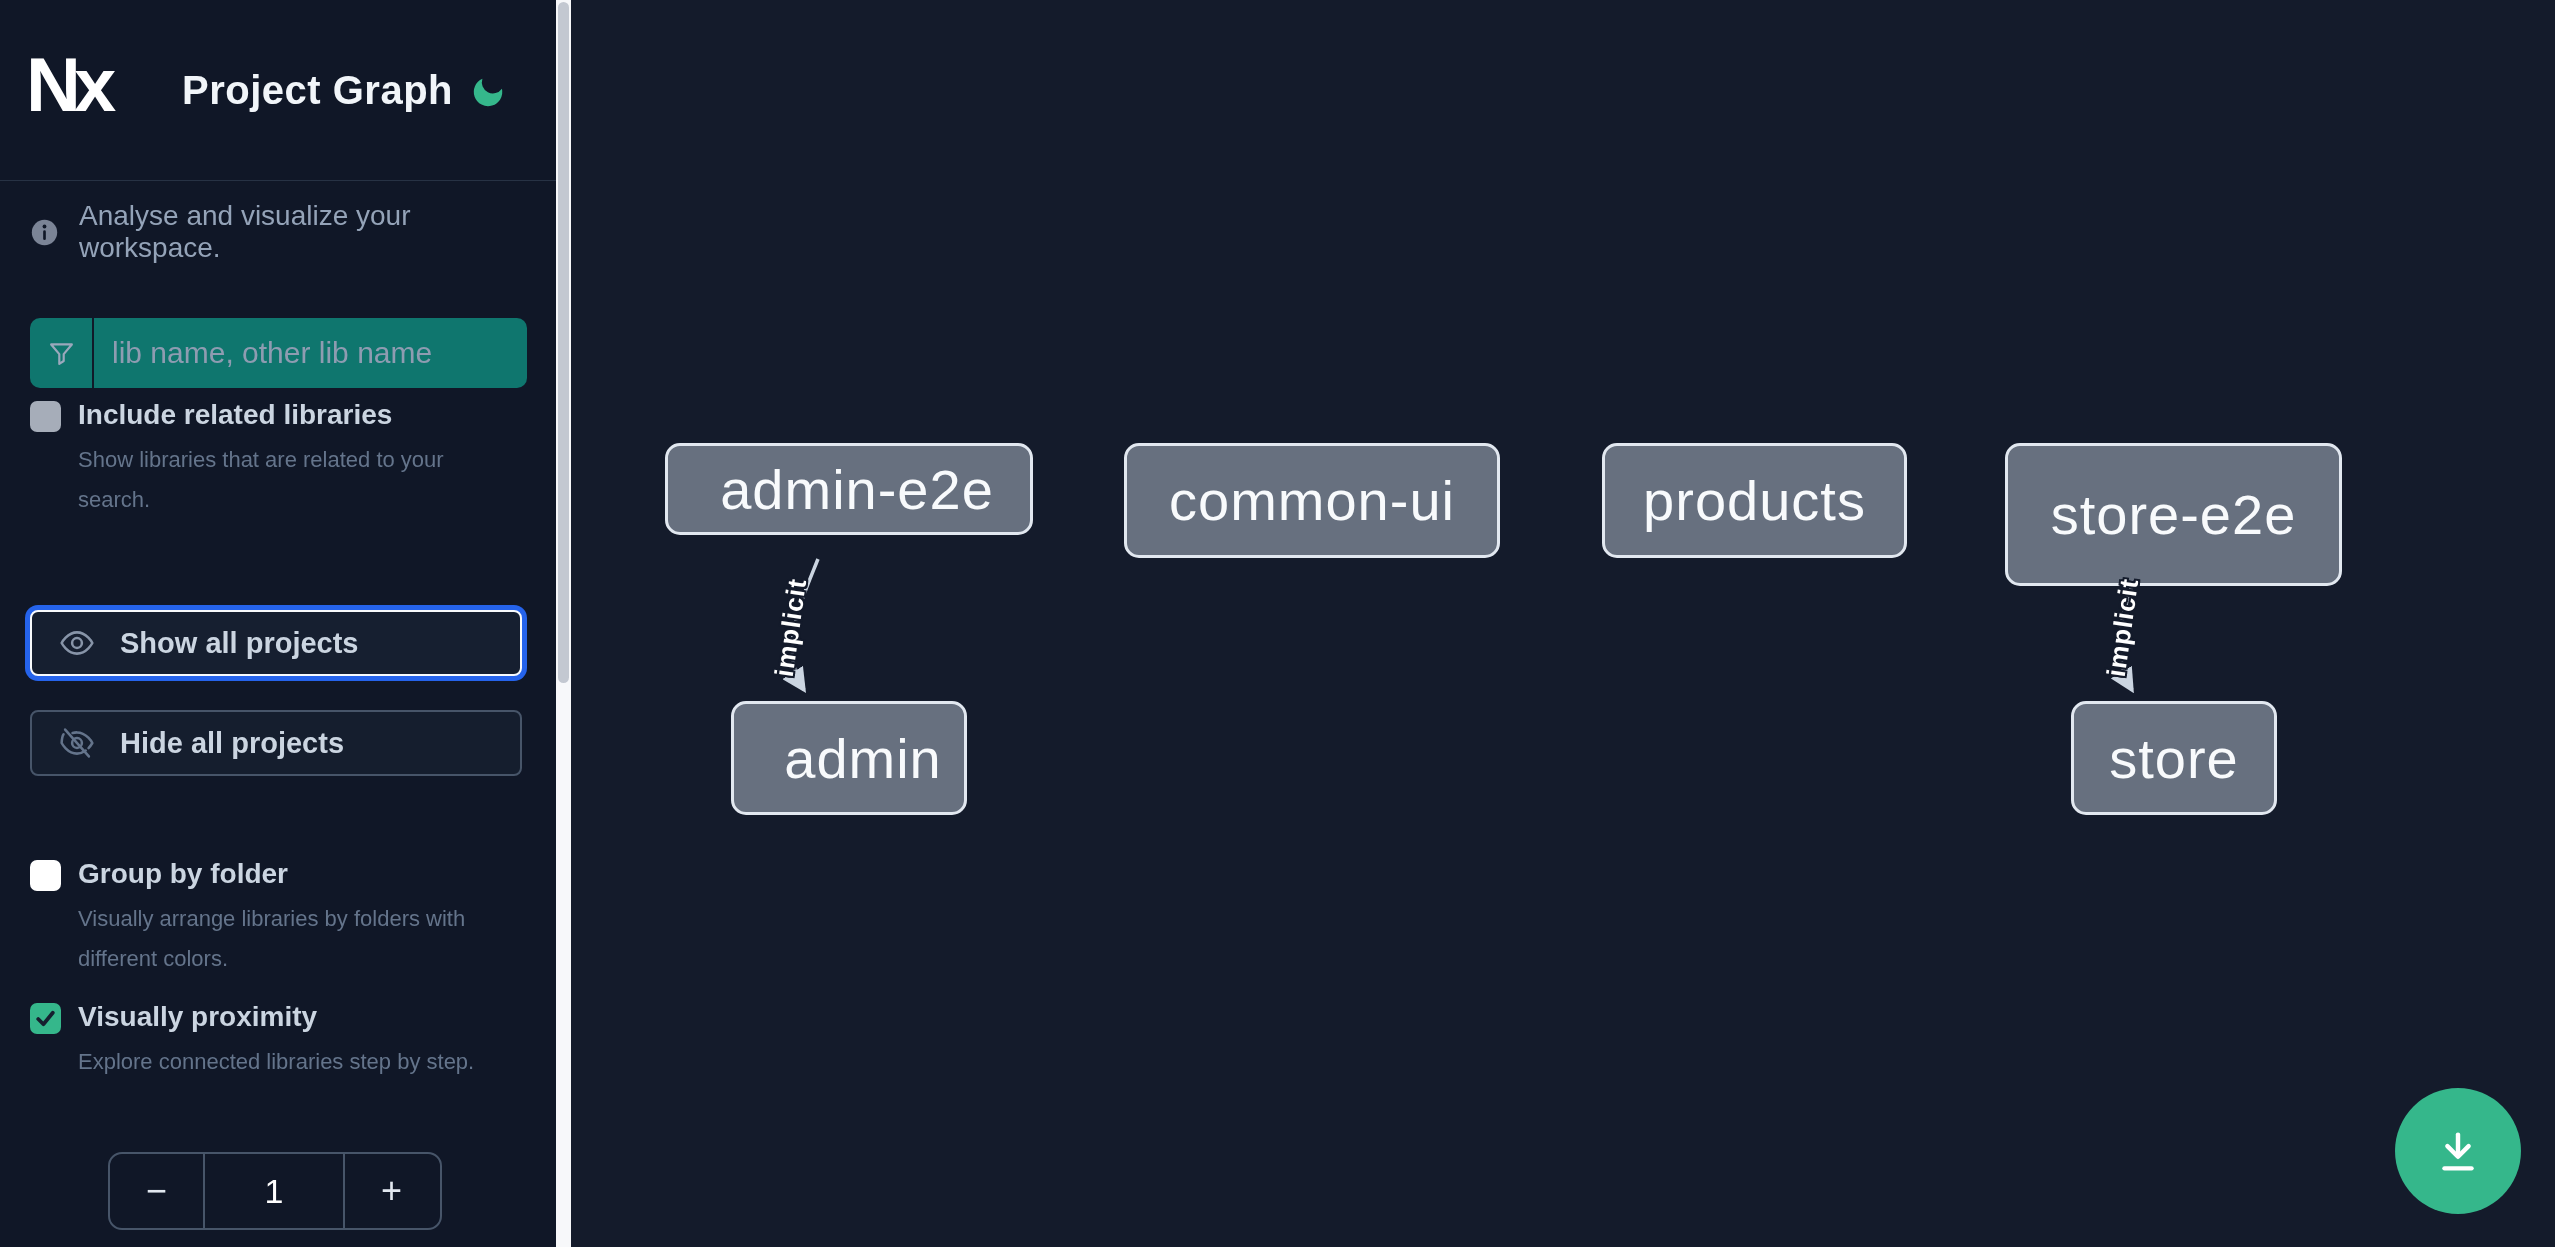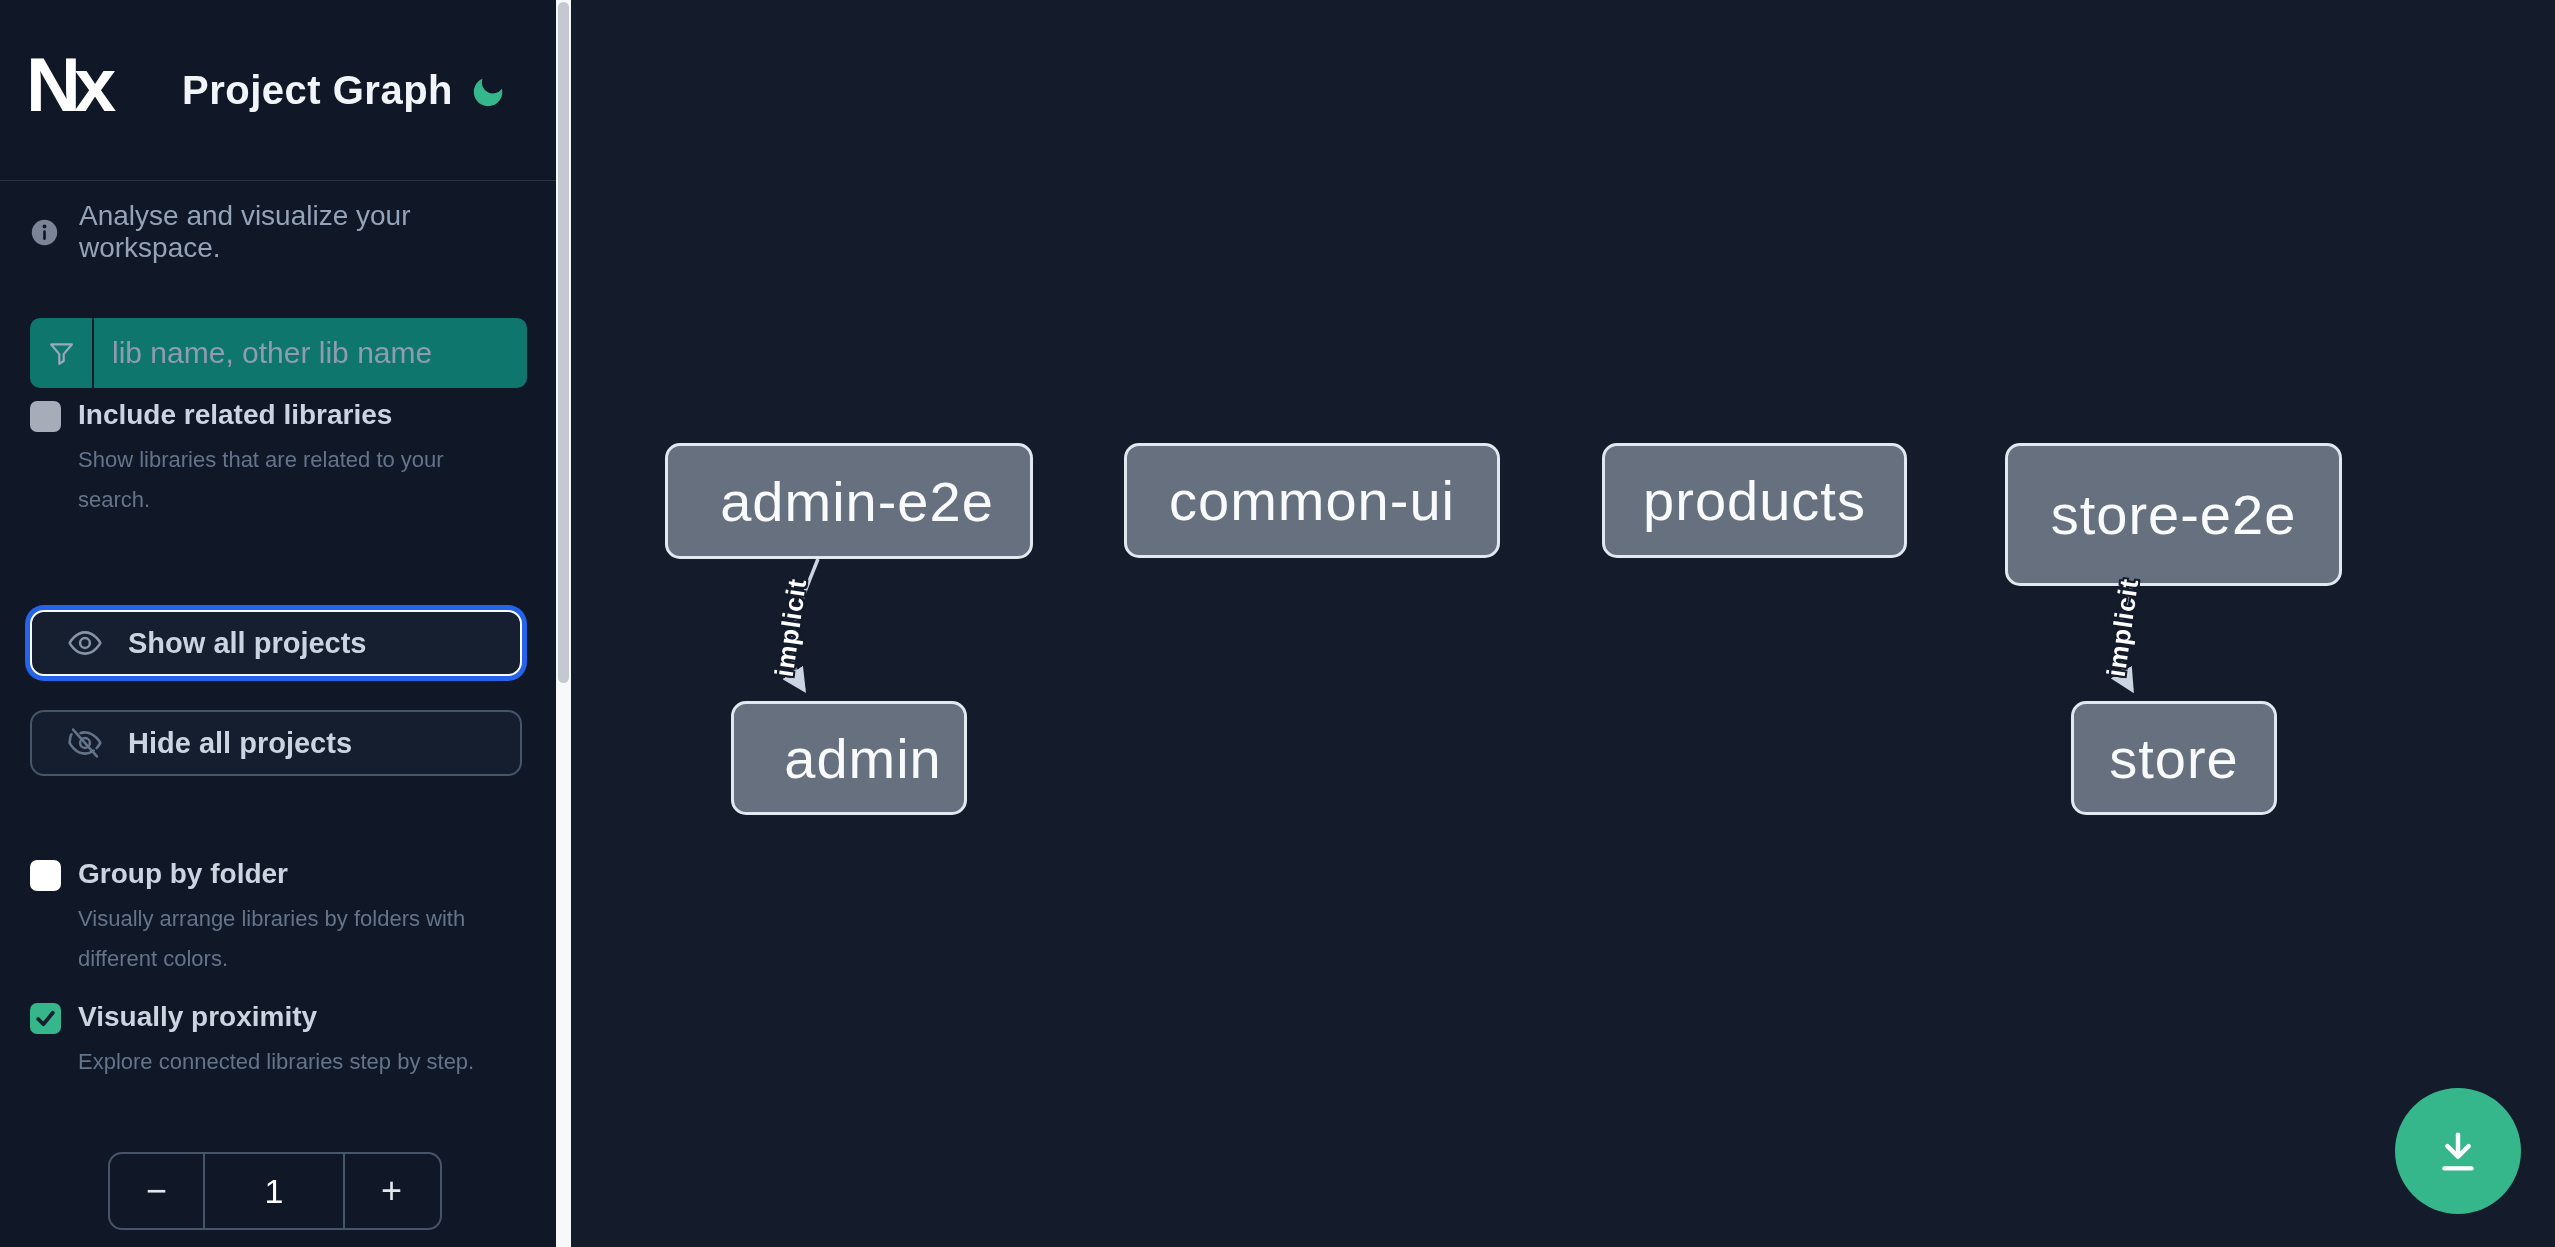--- a/index.html
+++ b/index.html
@@ -40,23 +40,23 @@
   .toggle{position:absolute;left:30px;display:flex;align-items:flex-start;gap:17px;width:480px;}
   .checkbox{width:31px;height:31px;border-radius:7px;flex:0 0 31px;margin-top:2px;
       display:flex;align-items:center;justify-content:center;cursor:pointer;}
   .checkbox.gray{background:var(--checkbox-gray);}
   .checkbox.white{background:#ffffff;}
   .checkbox.green{background:var(--accent-green);}
   .toggle-text{width:452px;}
   .toggle-label{font-size:28px;font-weight:700;color:var(--text-label);cursor:pointer;}
   .toggle-desc{margin-top:9px;font-size:22px;line-height:40px;color:var(--text-muted);}
 
-  .side-btn{position:absolute;left:30px;width:492px;height:66px;border-radius:14px;
+  .side-btn{position:absolute;left:30px;width:492px;height:66px;border-radius:8px;
       background:#151e2e;border:2px solid var(--border);display:flex;align-items:center;
-      gap:24px;padding-left:34px;cursor:pointer;
+      gap:24px;padding-left:26px;cursor:pointer;
       font-family:"Liberation Sans",sans-serif;font-size:29px;font-weight:700;color:var(--text-label);}
   .side-btn.focused{border:2px solid #f8fafc;box-shadow:0 0 0 5px var(--focus-blue);background:#161f30;}
 
   .stepper{position:absolute;left:108px;top:1152px;width:334px;height:78px;
       border:2px solid var(--border);border-radius:14px;display:flex;overflow:hidden;}
   .stepper .cell{display:flex;align-items:center;justify-content:center;
       font-size:36px;color:#e2e8f0;background:transparent;border:none;
       font-family:"Liberation Sans",sans-serif;cursor:pointer;}
   .stepper .dec{width:95px;border-right:2px solid var(--border);}
   .stepper .val{width:138px;color:#fff;font-size:34px;cursor:default;}
@@ -189,21 +189,21 @@
     <svg class="edges" width="1984" height="1247" viewBox="0 0 1984 1247">
       <defs>
         <marker id="arrow" viewBox="0 0 10 10" refX="8.5" refY="5" markerWidth="7" markerHeight="7" orient="auto-start-reverse">
           <path d="M0,0 L10,5 L0,10 z" fill="#cbd5e1"></path>
         </marker>
       </defs>
       <path d="M 247 559 C 229 604, 207 650, 233 690" fill="none" stroke="#cbd5e1" stroke-width="3.5" marker-end="url(#arrow)"></path>
       <path d="M 1571 559 C 1553 604, 1537 650, 1561 690" fill="none" stroke="#cbd5e1" stroke-width="3.5" marker-end="url(#arrow)"></path>
     </svg>
 
-    <div class="node" style="left:94px;top:443px;width:368px;height:116px;padding-left:16px;">admin-e2e</div>
+    <div class="node" style="left:94px;top:443px;width:368px;height:92px;padding-left:16px;">admin-e2e</div>
     <div class="node" style="left:1031px;top:443px;width:305px;height:115px;">products</div>
     <div class="node" style="left:553px;top:443px;width:376px;height:115px;">common-ui</div>
     <div class="node" style="left:1434px;top:443px;width:337px;height:143px;">store-e2e</div>
     <div class="node" style="left:160px;top:701px;width:236px;height:114px;padding-left:28px;">admin</div>
     <div class="node" style="left:1500px;top:701px;width:206px;height:114px;">store</div>
 
     <div class="edge-label" style="left:165px;top:612px;">implicit</div>
     <div class="edge-label" style="left:1497px;top:612px;">implicit</div>
 
     <button class="fab">

